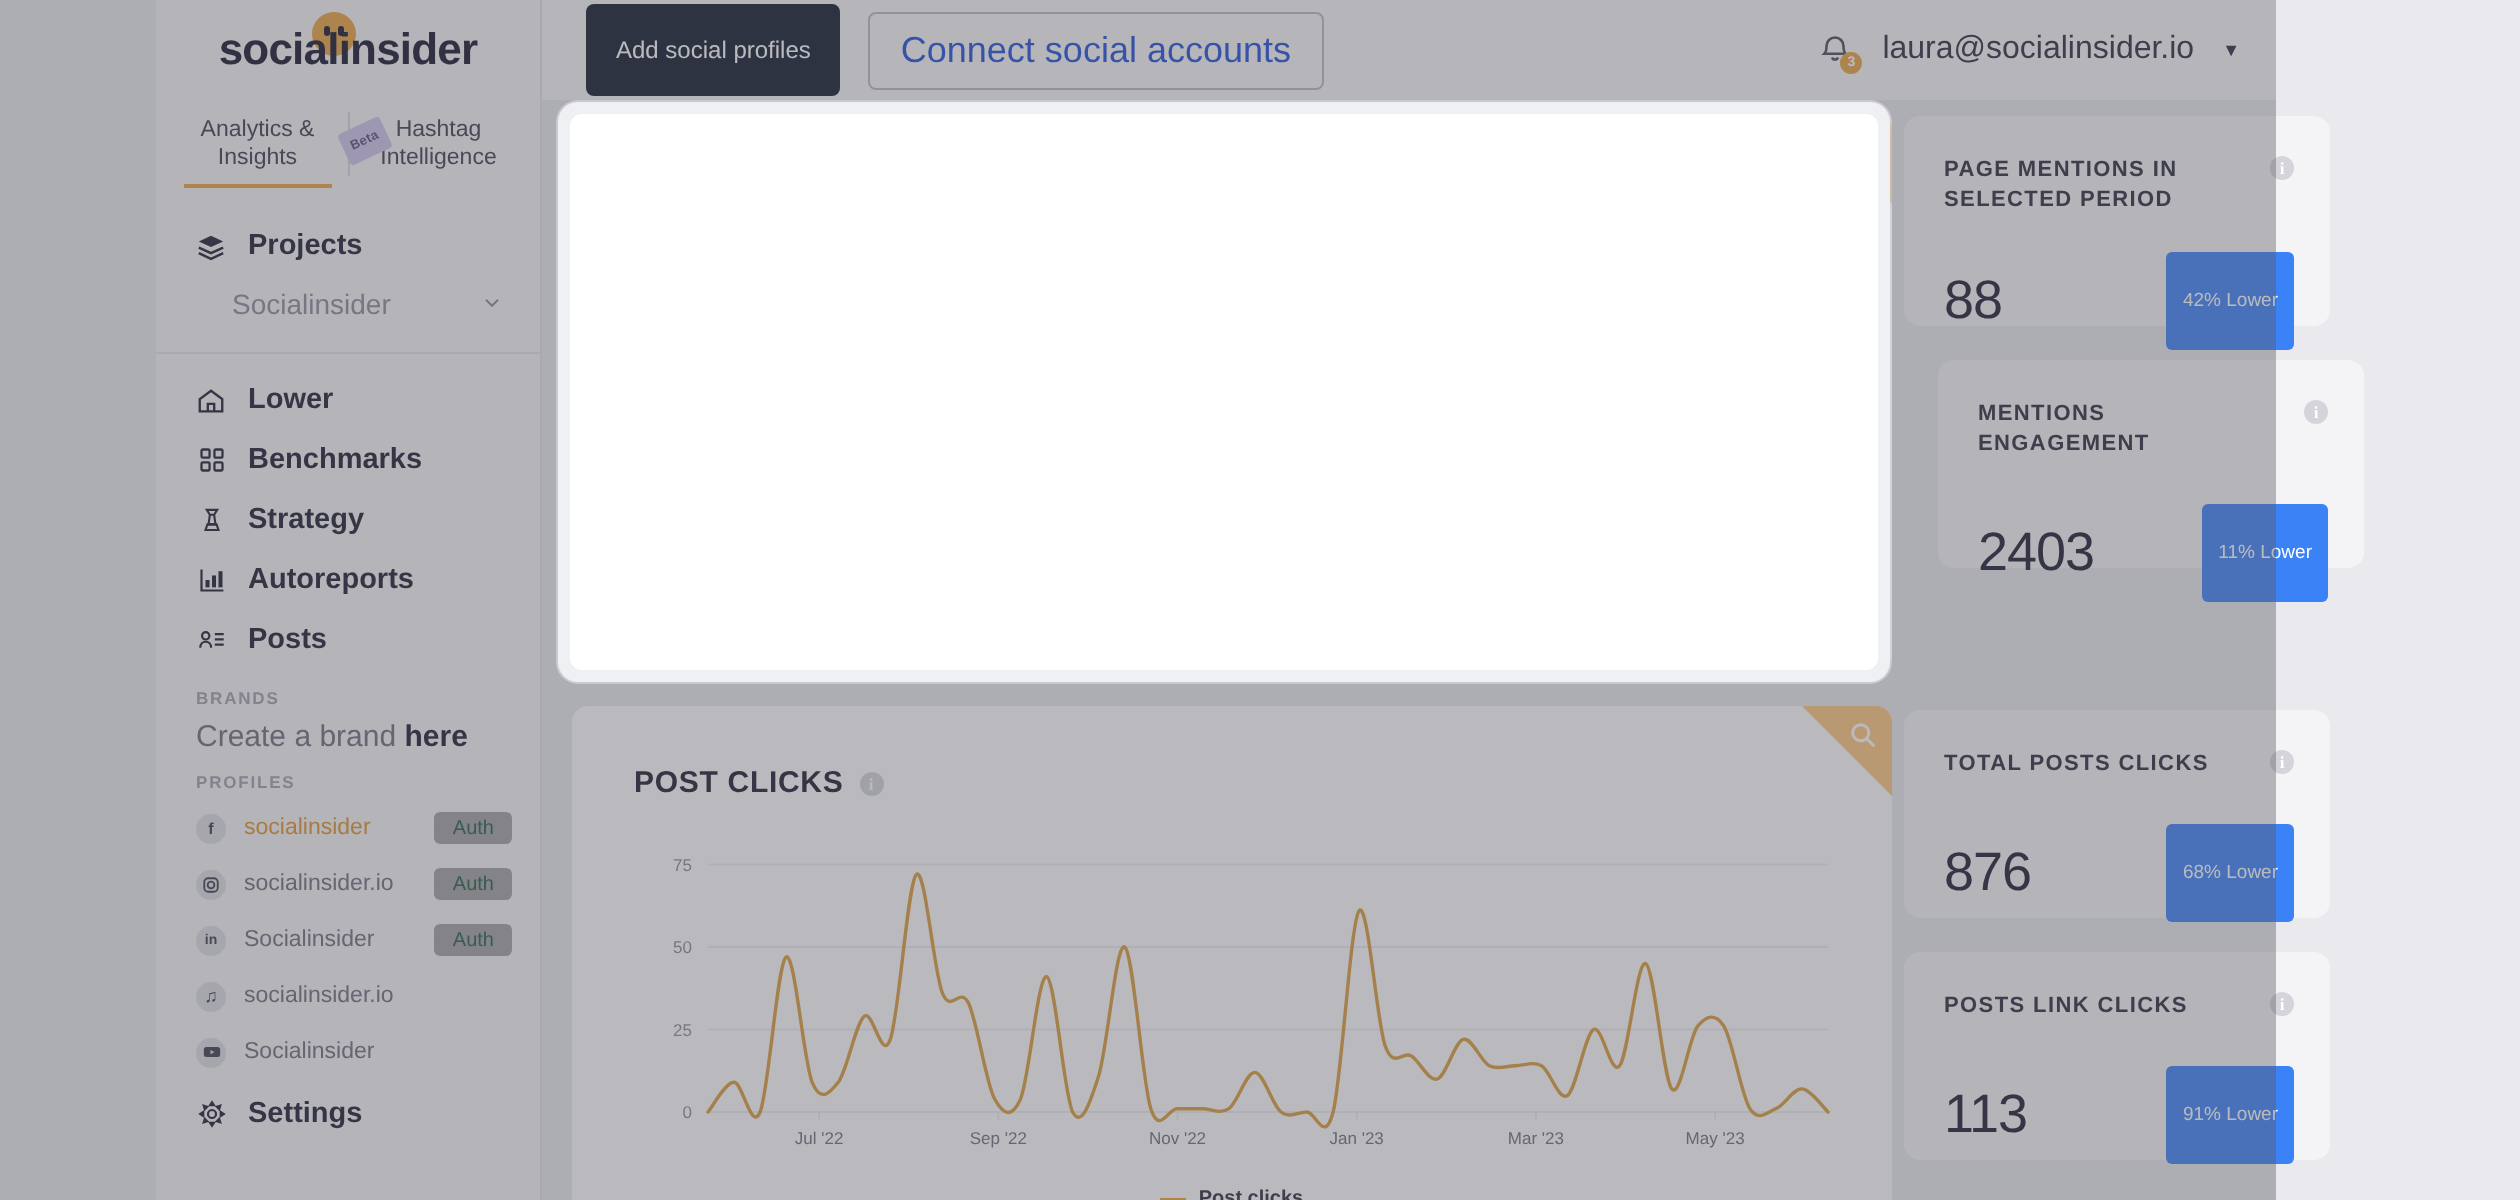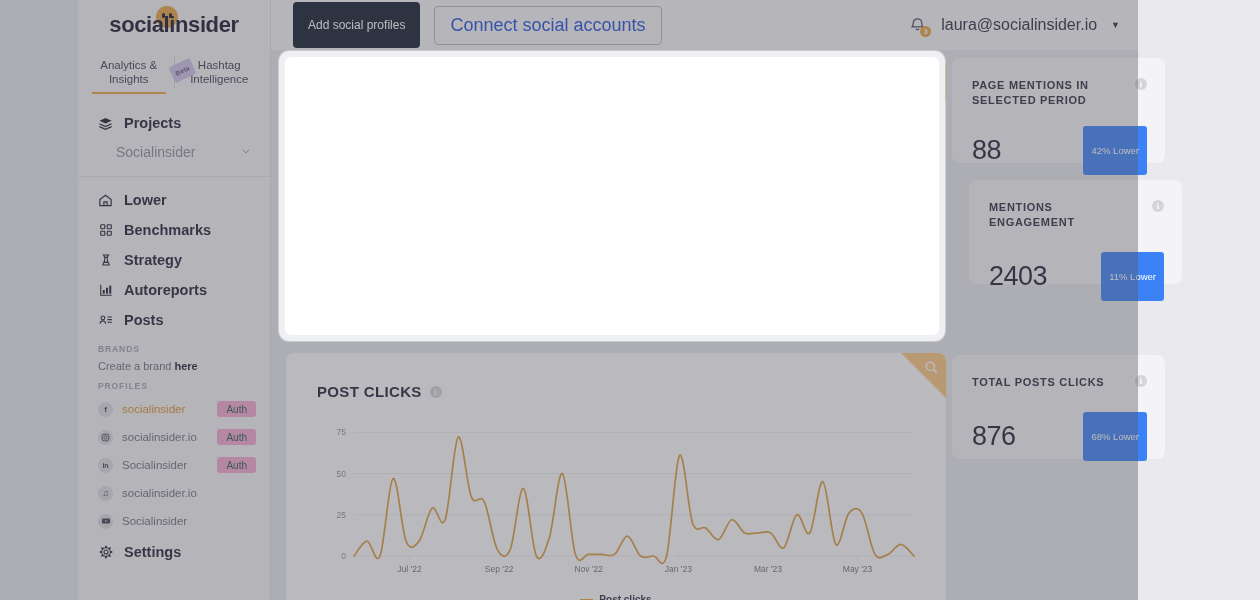--- a/index.html
+++ b/index.html
@@ -54,34 +54,34 @@
     font-size: 13.5px; color:#1b1b2f; cursor:pointer;
   }
   .row.bold { font-weight: 600; font-size:14.5px; }
   .proj-select {
     display:flex; align-items:center; justify-content:space-between;
     padding: 6px 18px 6px 38px; font-size:14px; color:#8c8c99; cursor:pointer;
   }
   .divider-line { height:1px; background:#e2e2e6; margin: 10px 0 0 0; }
   .grp-label { font-size: 8.5px; color:#a0a0ac; letter-spacing:0.9px; padding: 9px 0 4px 20px; font-weight:600; }
   .icn { width:15px; height:15px; flex:none; display:inline-flex; align-items:center; justify-content:center; color:#1b1b2f;}
-  .create-brand { font-size:11px; color:#6e6e7c; padding: 2px 0 0 20px; }
+  .create-brand { font-size:15px; color:#6e6e7c; padding: 2px 0 0 20px; }
   .create-brand b { color:#1b1b2f; }
 
   .profile-row {
     display:flex; align-items:center; gap:9px; padding: 0 14px 0 20px; height:28px; cursor:pointer;
   }
   .pf-icon {
     width:15px; height:15px; border-radius:50%; background:#dcdce2; flex:none;
     display:flex; align-items:center; justify-content:center; font-size:8px; color:#3c3c4e; font-weight:700;
   }
   .pf-name { font-size:11.5px; color:#6e6e7c; flex:1; white-space:nowrap; overflow:hidden; }
   .pf-name.sel { color:#e0922d; }
   .auth-pill {
-    background:#f9a8d4; color:#1f5c45; font-size:10px; border-radius:3px; padding:2.5px 9px; font-weight:400;
+    background:#a3a3a3; color:#1f5c45; font-size:10px; border-radius:3px; padding:2.5px 9px; font-weight:400;
   }
 
   
   .topbar {
     position:absolute; left:271px; top:0; right:0; height:50px;
     display:flex; align-items:center; padding: 0 18px 0 22px; background:#f7f7f9;
   }
   .btn-dark {
     background:#0f172a; color:#fff; font-size:12px; border:none; border-radius:4px;
     padding: 16px 15px; cursor:pointer;
@@ -442,20 +442,30 @@
       <div class="kpi-head">
         <div class="kpi-label">TOTAL POSTS CLICKS</div>
         <span class="info-dot">i</span>
       </div>
       <div class="kpi-row" style="margin-top:22px">
         <span class="kpi-value">876</span>
         <span class="kpi-pill">68% Lower</span>
       </div>
     </div>
 
+    <div class="kpi" style="left:681px; top:426px; width:213px; height:104px;">
+      <div class="kpi-head">
+        <div class="kpi-label">POSTS LINK CLICKS</div>
+        <span class="info-dot">i</span>
+      </div>
+      <div class="kpi-row" style="margin-top:22px">
+        <span class="kpi-value">113</span>
+        <span class="kpi-pill">91% Lower</span>
+      </div>
+    </div>
   </div>
 
   <div class="dim-overlay"></div>
   <div class="spotlight" style="left:279px; top:51px; width:666px; height:290px;">
     <div class="spotlight-inner"></div>
   </div>
 
 </div>
 
 </body></html>

